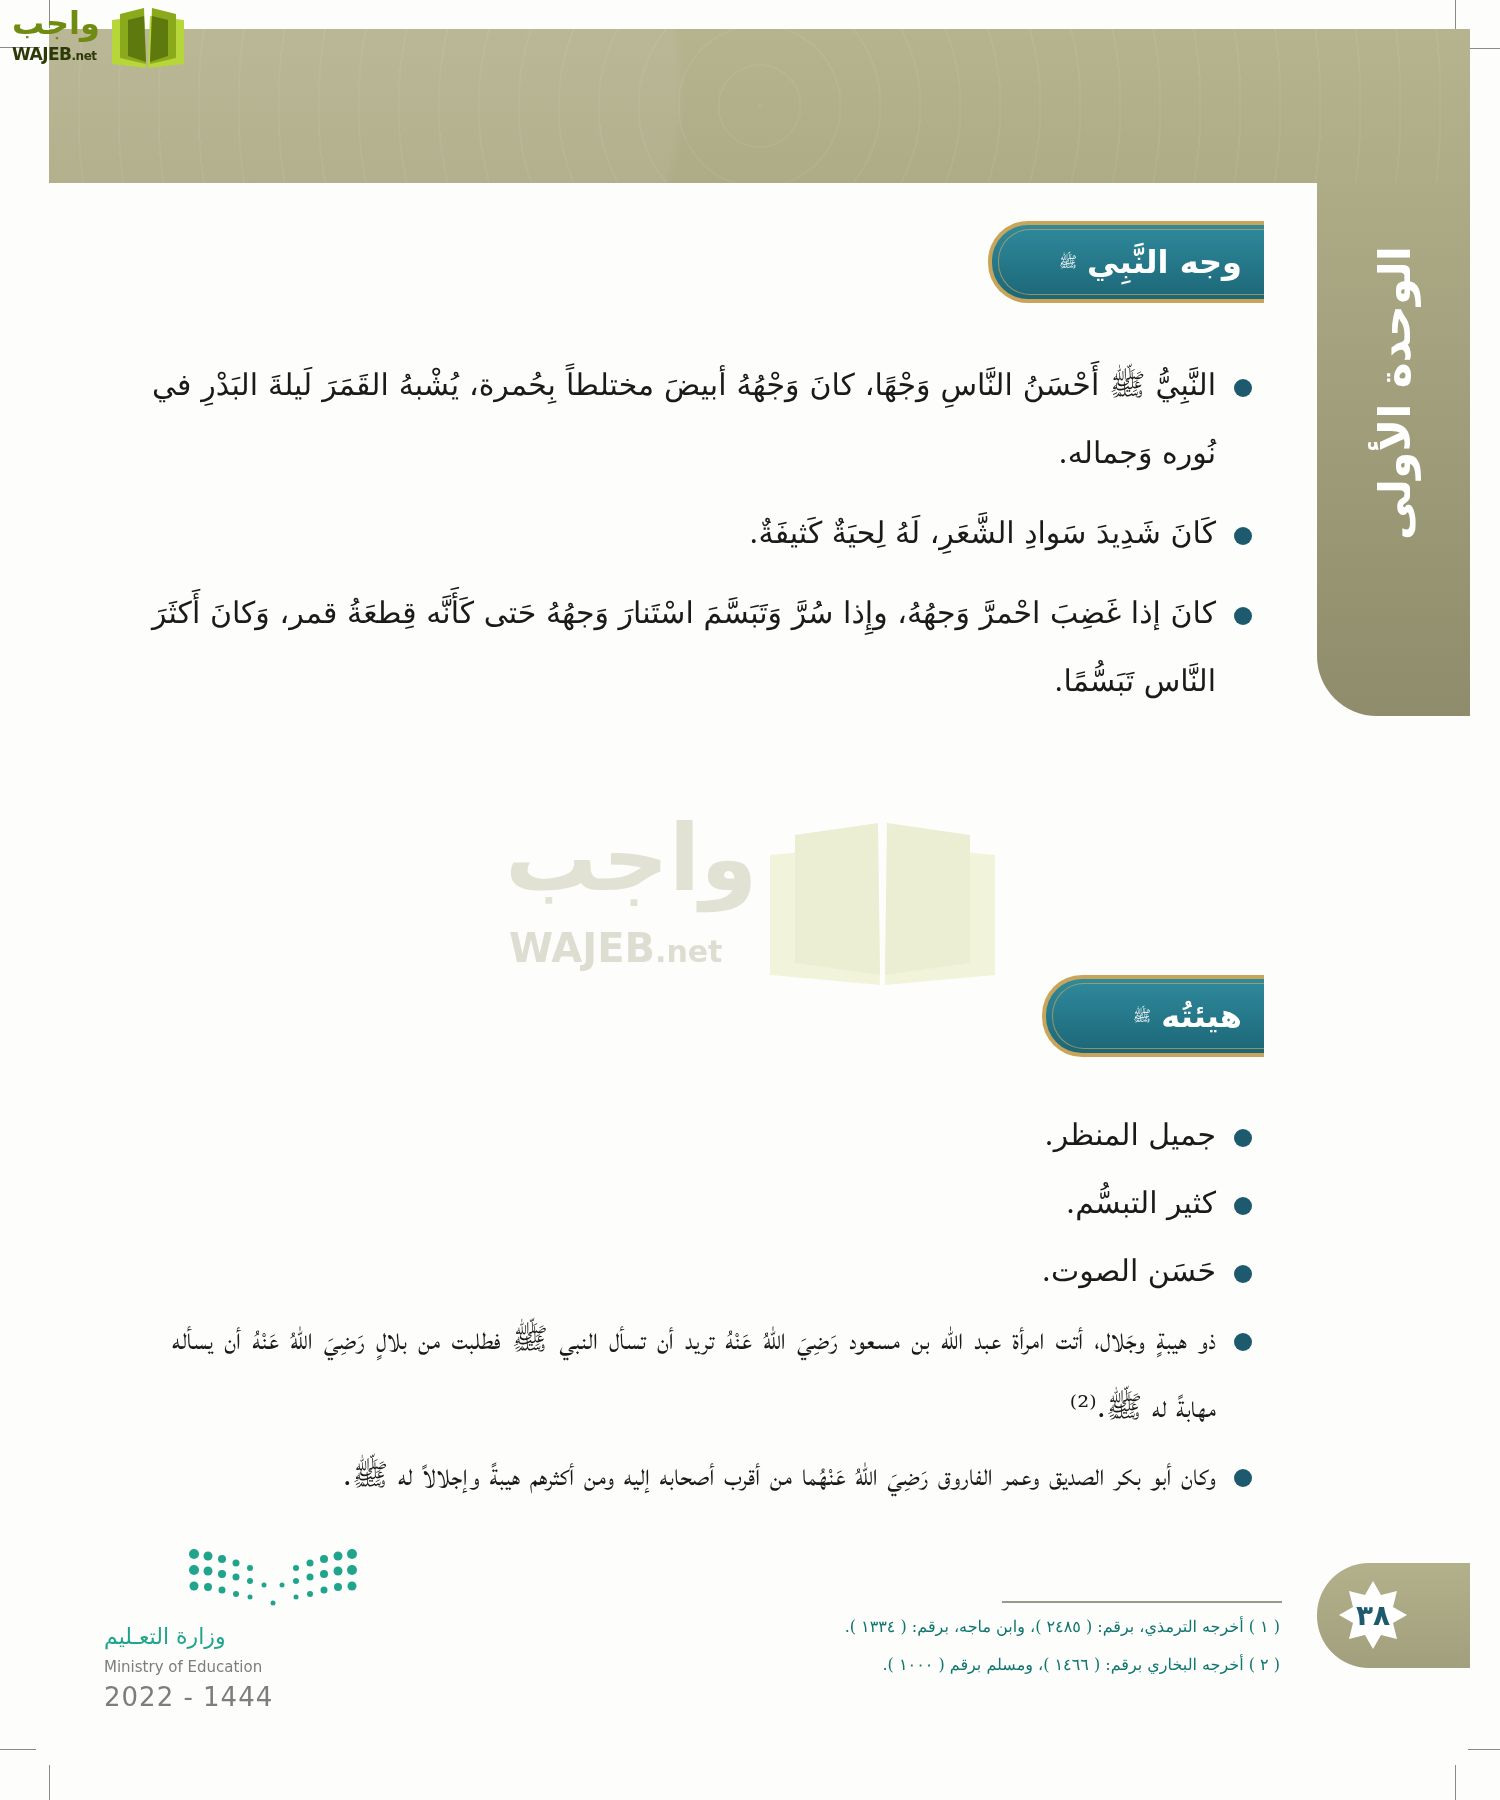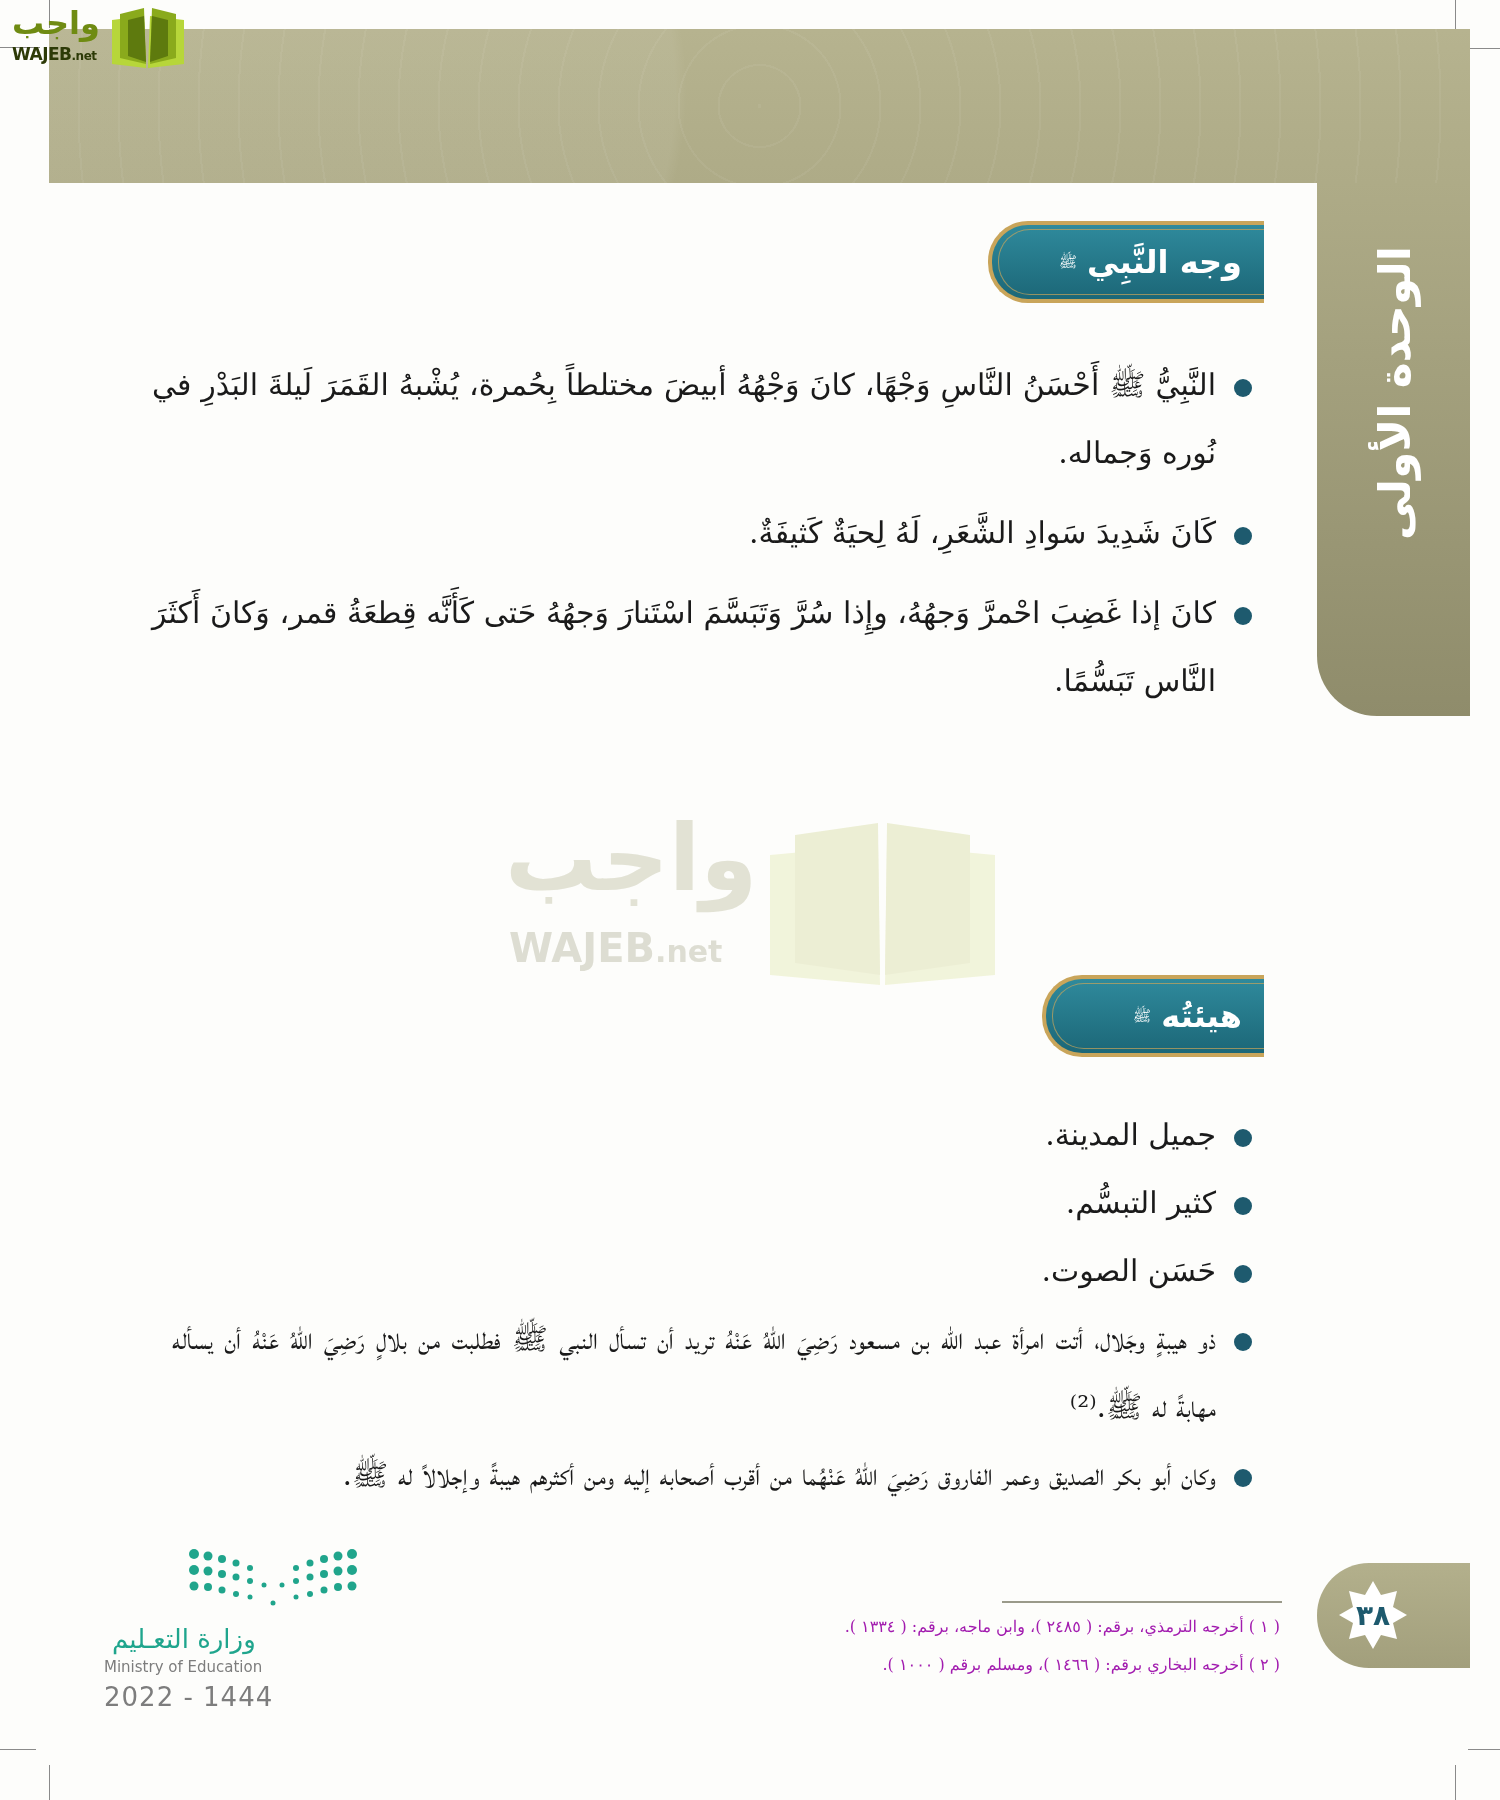--- a/index.html
+++ b/index.html
@@ -48,27 +48,27 @@
     }
     .section-title { color: #ffffff; font-family: "DejaVu Sans", sans-serif; font-weight: bold; font-size: 32px; }
     .honorific { color: #ffffff; font-size: 15px; margin-right: 10px; font-family: "DejaVu Sans", sans-serif; line-height: 1; }
     .bullet-list { position: absolute; right: 232px; direction: rtl; list-style: none; margin: 16px; padding: 0; }
     .bullet-item { position: relative; font-size: 30px; line-height: 68px; padding-right: 36px; text-align: justify; text-align-last: right; }
     .bullet-item::before {
       content: ""; position: absolute; right: 0; top: 28px; width: 18px; height: 18px;
       border-radius: 50%; background: #1e5a6e;
     }
     .footnote-rule { position: absolute; left: 1002px; top: 1601px; width: 280px; height: 2px; background: #9a9a8a; }
-    .footnotes { position: absolute; right: 220px; top: 1608px; direction: rtl; font-size: 16px; line-height: 38px; color: #a21caf; }
+    .footnotes { position: absolute; right: 220px; top: 1608px; direction: rtl; font-size: 16px; line-height: 38px; color: #0f766e; }
     .watermark { position: absolute; left: 505px; top: 815px; width: 490px; height: 170px; opacity: 0.55; }
     .wm-ar { position: absolute; left: 0; top: -10px; font-family: "DejaVu Sans", sans-serif; font-weight: bold; font-size: 92px; color: #cdcdb6; direction: rtl; }
     .wm-en { position: absolute; left: 4px; top: 110px; font-family: "DejaVu Sans", sans-serif; font-weight: bold; font-size: 40px; color: #c4c4b2; }
     .moe { position: absolute; left: 100px; top: 1548px; }
     .moe-dots { position: absolute; left: 88px; top: 0; }
-    .moe-ar { position: absolute; left: 12px; top: 76px; font-family: "DejaVu Sans", sans-serif; font-size: 26px; color: #1fa58d; direction: rtl; white-space: nowrap; }
+    .moe-ar { position: absolute; left: 4px; top: 76px; font-family: "DejaVu Sans", sans-serif; font-size: 22px; color: #1fa58d; direction: rtl; white-space: nowrap; }
     .moe-en { position: absolute; left: 4px; top: 110px; font-family: "DejaVu Sans", sans-serif; font-size: 15px; color: #7d7d7d; white-space: nowrap; }
     .moe-year { position: absolute; left: 4px; top: 134px; font-family: "DejaVu Sans", sans-serif; font-size: 26px; color: #7d7d7d; white-space: nowrap; letter-spacing: 1px; }
     .page-tab {
       position: absolute; left: 1317px; top: 1563px; width: 153px; height: 105px;
       background: linear-gradient(180deg, #b3b08c, #a29f7c); border-top-left-radius: 52px; border-bottom-left-radius: 52px;
     }
     .page-star { position: absolute; left: 22px; top: 18px; width: 68px; height: 68px; }
     .page-number { position: absolute; left: 22px; top: 18px; width: 68px; height: 68px; display: flex; align-items: center; justify-content: center; color: #1e5a6e; font-family: "DejaVu Sans", sans-serif; font-weight: bold; font-size: 28px; text-align: right; }
   </style>
 </head>
@@ -124,21 +124,21 @@
   </svg>
 </div>
 
 <div class="section-banner" style="left:1042px;top:975px;width:222px;">
   <div class="inner-line"></div>
   <span class="section-title">هيئتُه</span>
   <span class="honorific">ﷺ</span>
 </div>
 
 <ul class="bullet-list" style="top:1085px;width:1080px;">
-  <li class="bullet-item">جميل المدينة.</li>
+  <li class="bullet-item">جميل المنظر.</li>
   <li class="bullet-item">كثير التبسُّم.</li>
   <li class="bullet-item">حَسَن الصوت.</li>
   <li class="bullet-item">ذو هيبةٍ وجَلال، أتت امرأة عبد الله بن مسعود رَضِيَ اللهُ عَنْهُ تريد أن تسأل النبي ﷺ فطلبت من بلالٍ رَضِيَ اللهُ عَنْهُ أن يسأله مهابةً له ﷺ.⁽²⁾</li>
   <li class="bullet-item">وكان أبو بكر الصديق وعمر الفاروق رَضِيَ اللهُ عَنْهُما من أقرب أصحابه إليه ومن أكثرهم هيبةً وإجلالاً له ﷺ.</li>
 </ul>
 
 <div class="footnote-rule"></div>
 <div class="footnotes">
   <div>( ١ ) أخرجه الترمذي، برقم: ( ٢٤٨٥ )، وابن ماجه، برقم: ( ١٣٣٤ ).</div>
   <div>( ٢ ) أخرجه البخاري برقم: ( ١٤٦٦ )، ومسلم برقم ( ١٠٠٠ ).</div>

